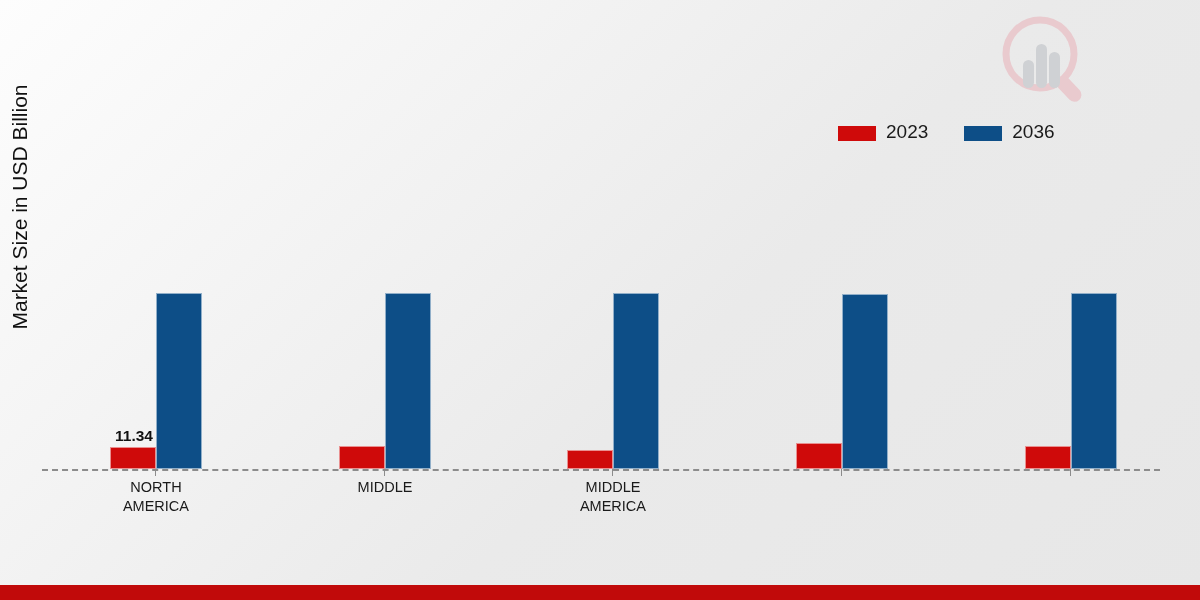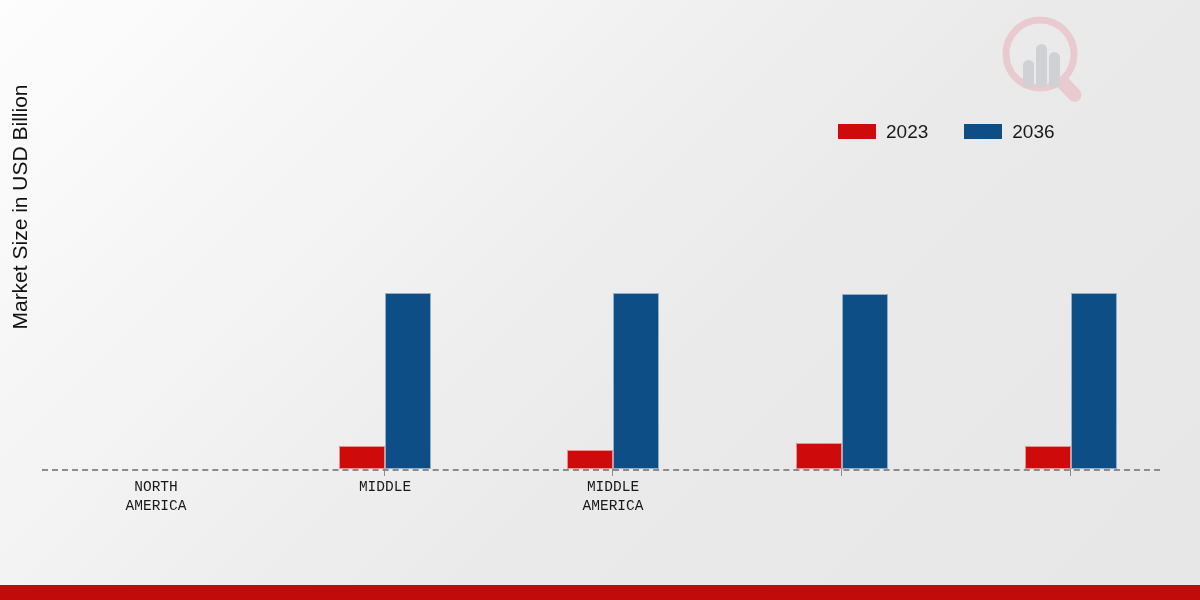--- a/index.html
+++ b/index.html
@@ -39,21 +39,21 @@
   }
 
   
   #legend {
     position:absolute;
     left:838px; top:122px;
     display:flex;
     align-items:center;
     gap:36px;
   }
-  .legend-item { display:flex; align-items:center; gap:10px; }
+  .legend-item { display:flex; align-items:flex-end; gap:10px; }
   .legend-swatch { width:38px; height:15px; display:block; }
   .legend-label { font-size:19px; color:#1a1a1a; line-height:1; }
 
   
   #plot-area {
     position:absolute;
     left:0px; top:160px;
     width:1200px; height:310px;
   }
 
@@ -97,21 +97,21 @@
     left:45px;
     top:309px;
     width:1px; height:7px;
     background:#8c8c8c;
   }
 
   
   #category-axis {
     position:absolute;
     left:0px; top:478px;
-    width:1172px; height:90px;font-family:Liberation Mono, monospace;
+    width:1172px; height:90px;
   }
   .cat-label {
     position:absolute;
     width:150px;
     text-align:center;
     font-size:14.5px;
     line-height:19px;
     color:#1a1a1a;
     white-space:pre-line;
   }
@@ -163,20 +163,27 @@
       <span class="legend-label">2036</span>
     </div>
   </div>
 
   <div id="y-axis-title">Market Size in USD Billion</div>
 
   <div id="plot-area">
 
     <div id="baseline"></div>
 
+    <div class="bar-group" style="left:110px;">
+      <div class="bar bar-2023" style="height:22px;">
+        <span class="bar-value">11.34</span>
+      </div>
+      <div class="bar bar-2032" style="height:176px;"></div>
+      <div class="axis-tick"></div>
+    </div>
 
     <div class="bar-group" style="left:339px;">
       <div class="bar bar-2023" style="height:23px;"></div>
       <div class="bar bar-2032" style="height:176px;"></div>
       <div class="axis-tick"></div>
     </div>
 
     <div class="bar-group" style="left:567px;">
       <div class="bar bar-2023" style="height:19px;"></div>
       <div class="bar bar-2032" style="height:176px;"></div>

